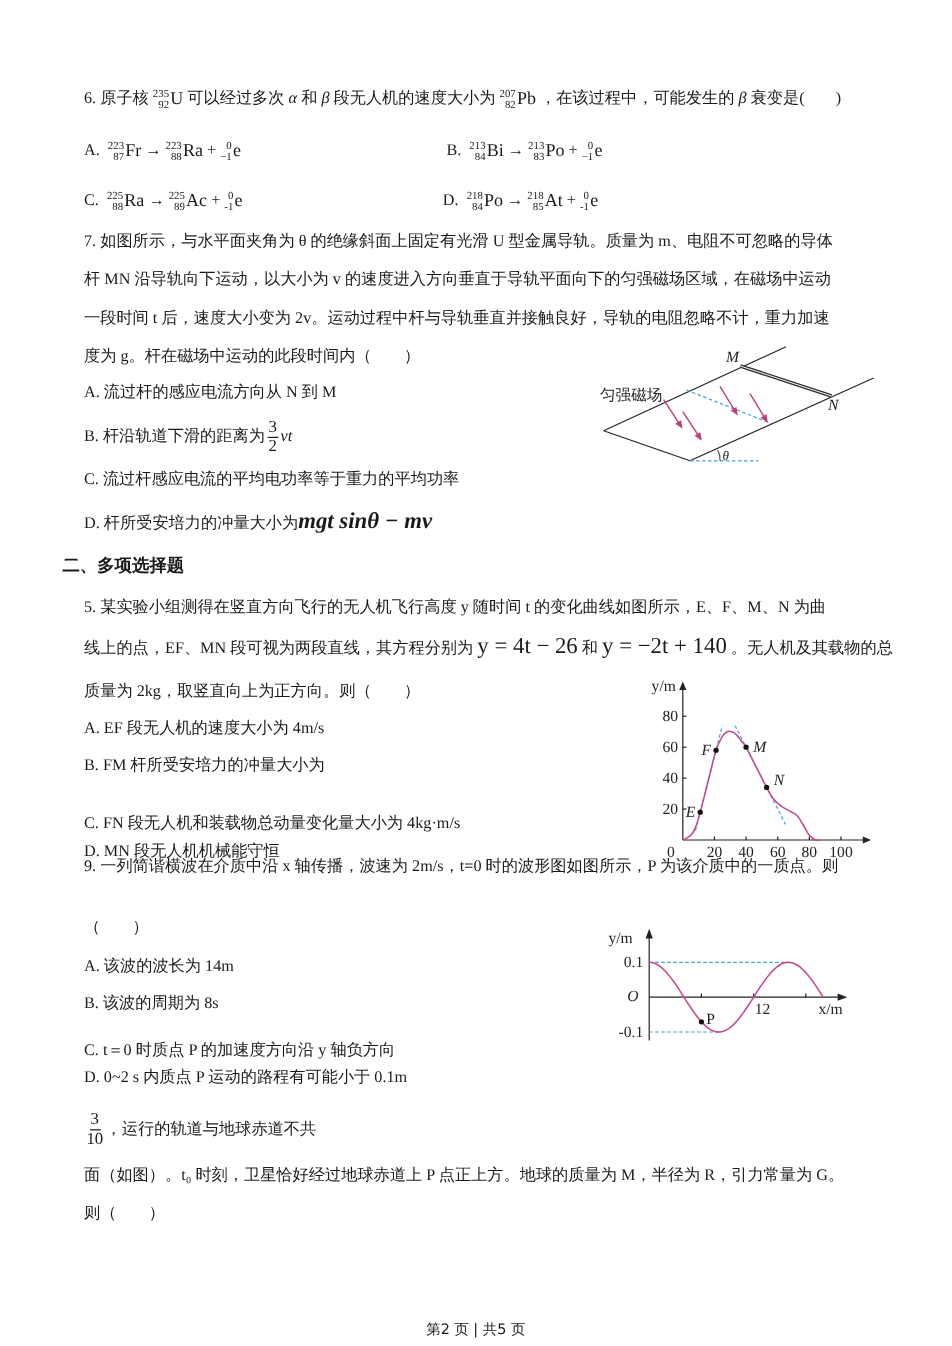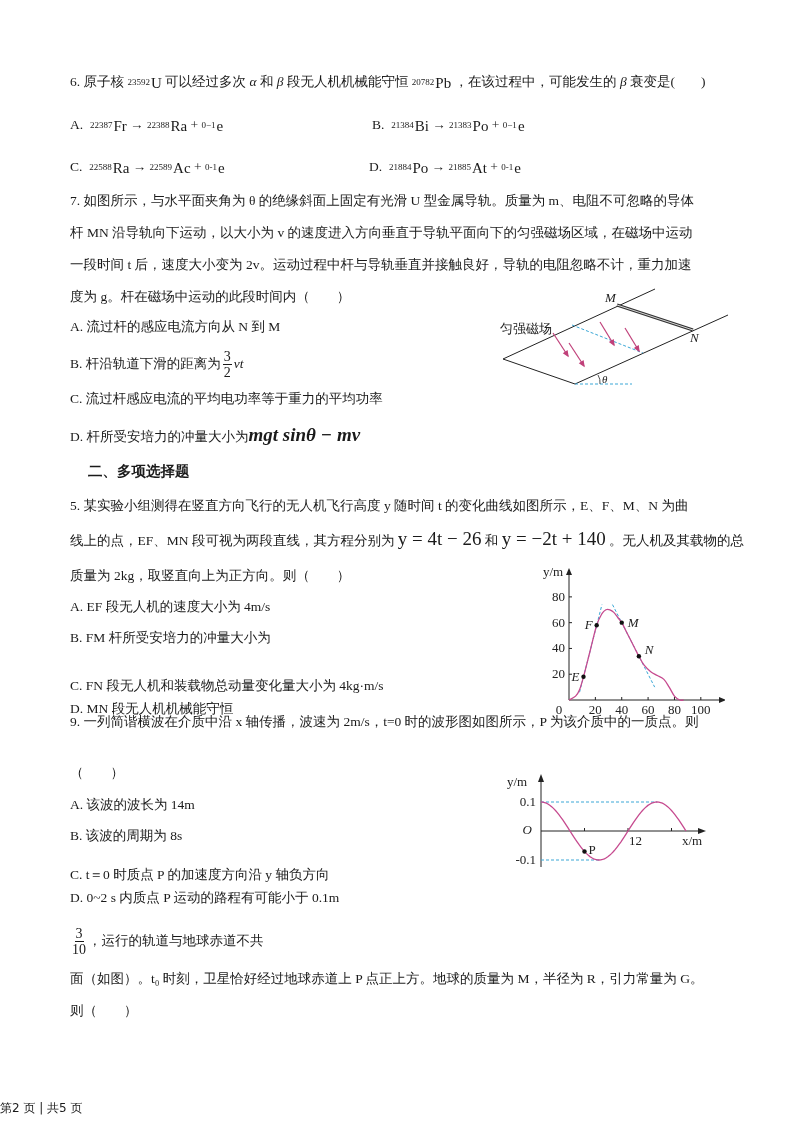--- a/index.html
+++ b/index.html
@@ -8,47 +8,47 @@
     position: relative;
     font-family: "Liberation Serif", "DejaVu Serif", serif;
     color: #1a1a1a;
     font-size: 13.5px;
     overflow: hidden;
   }
   .line { position: absolute; left: 70px; white-space: nowrap; line-height: 20px; }
   .opt { position: absolute; white-space: nowrap; line-height: 20px; }
   i.v { font-style: italic; }
   .nuc { display: inline-flex; align-items: center; vertical-align: middle; }
-  .nuc .sc { display: inline-flex; font-size: 9px; line-height: 9px; text-align: right; margin-right: 1px; }
+  .nuc .sc { display: inline-flex; flex-direction: column; font-size: 9px; line-height: 9px; text-align: right; margin-right: 1px; }
   .nuc .sym { font-size: 15px; }
   .frac { display: inline-flex; flex-direction: column; align-items: center; vertical-align: middle; font-size: 14px; line-height: 15px; margin: 0 2px; }
   .frac .num { border-bottom: 1px solid #1a1a1a; padding: 0 1px; }
-  .section { position: absolute; left: 88px; top: 462px; font-family: "DejaVu Sans", sans-serif; font-weight: bold; font-size: 14.5px; }
-  .footer { position: absolute; top: 1100px; left: 0; width: 793px; font-size: 12px; font-family: "DejaVu Sans", sans-serif; }
+  .section { position: absolute; left: 52px; top: 462px; font-family: "DejaVu Sans", sans-serif; font-weight: bold; font-size: 14.5px; }
+  .footer { position: absolute; top: 1100px; left: 0; width: 793px; text-align: center; font-size: 12px; font-family: "DejaVu Sans", sans-serif; }
   svg text { font-family: "Liberation Serif", serif; }
   .eq { font-size: 19px; }
 </style>
 </head>
 <body>
 
 <div class="line" style="top:72px">
   <span>6.</span>
   <span>原子核</span>
   <span class="nuc">
       <span class="sc">
         <span>235</span>
         <span>92</span>
       </span>
       <span class="sym">U</span>
     </span>
   <span>可以经过多次</span>
   <i class="v">α</i>
   <span>和</span>
   <i class="v">β</i>
-  <span>段无人机机械能守恒</span>
+  <span>段无人机的速度大小为</span>
   <span class="nuc">
       <span class="sc">
         <span>207</span>
         <span>82</span>
       </span>
       <span class="sym">Pb</span>
     </span>
   <span>，在该过程中，可能发生的</span>
   <i class="v">β</i>
   <span>衰变是(</span><span style="display:inline-block;width:26px"></span><span>)</span>

